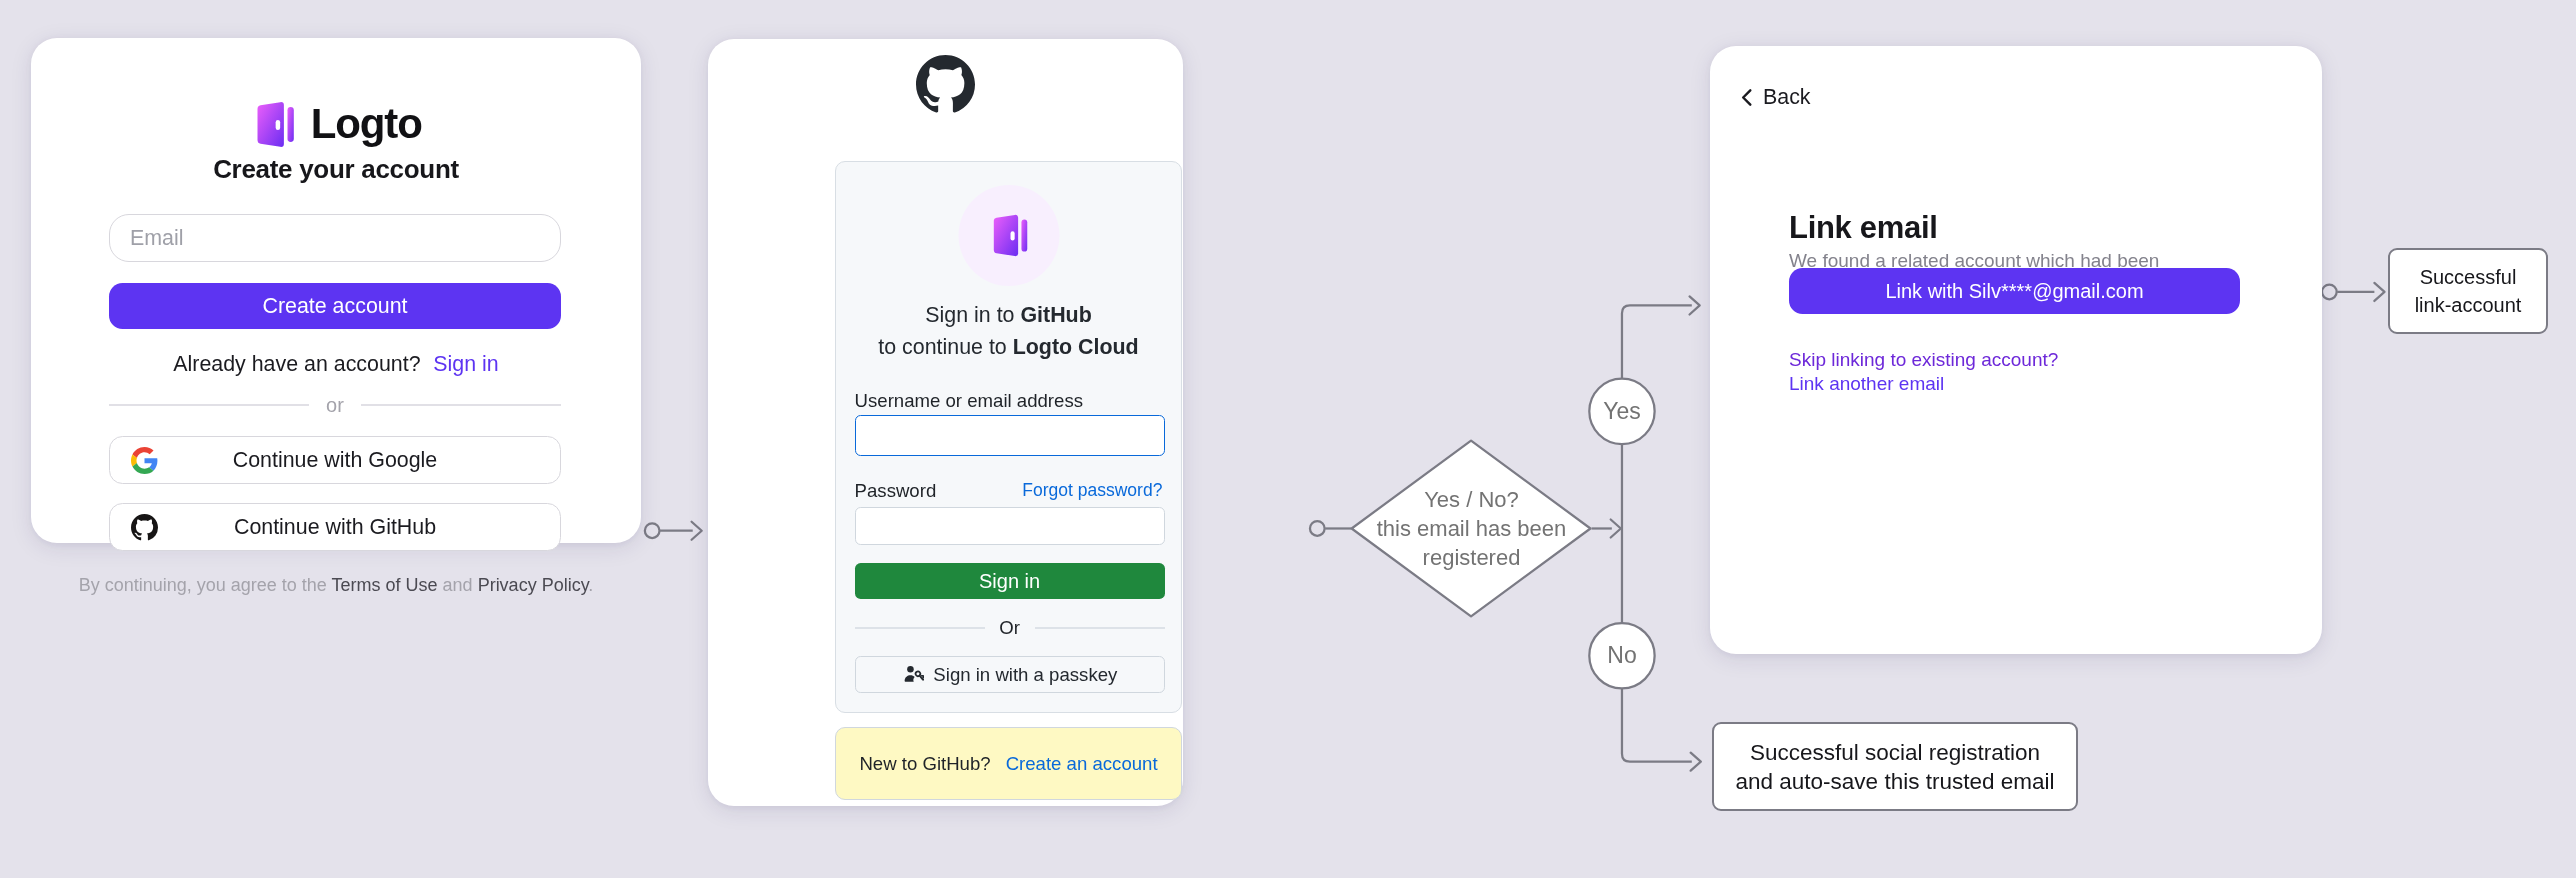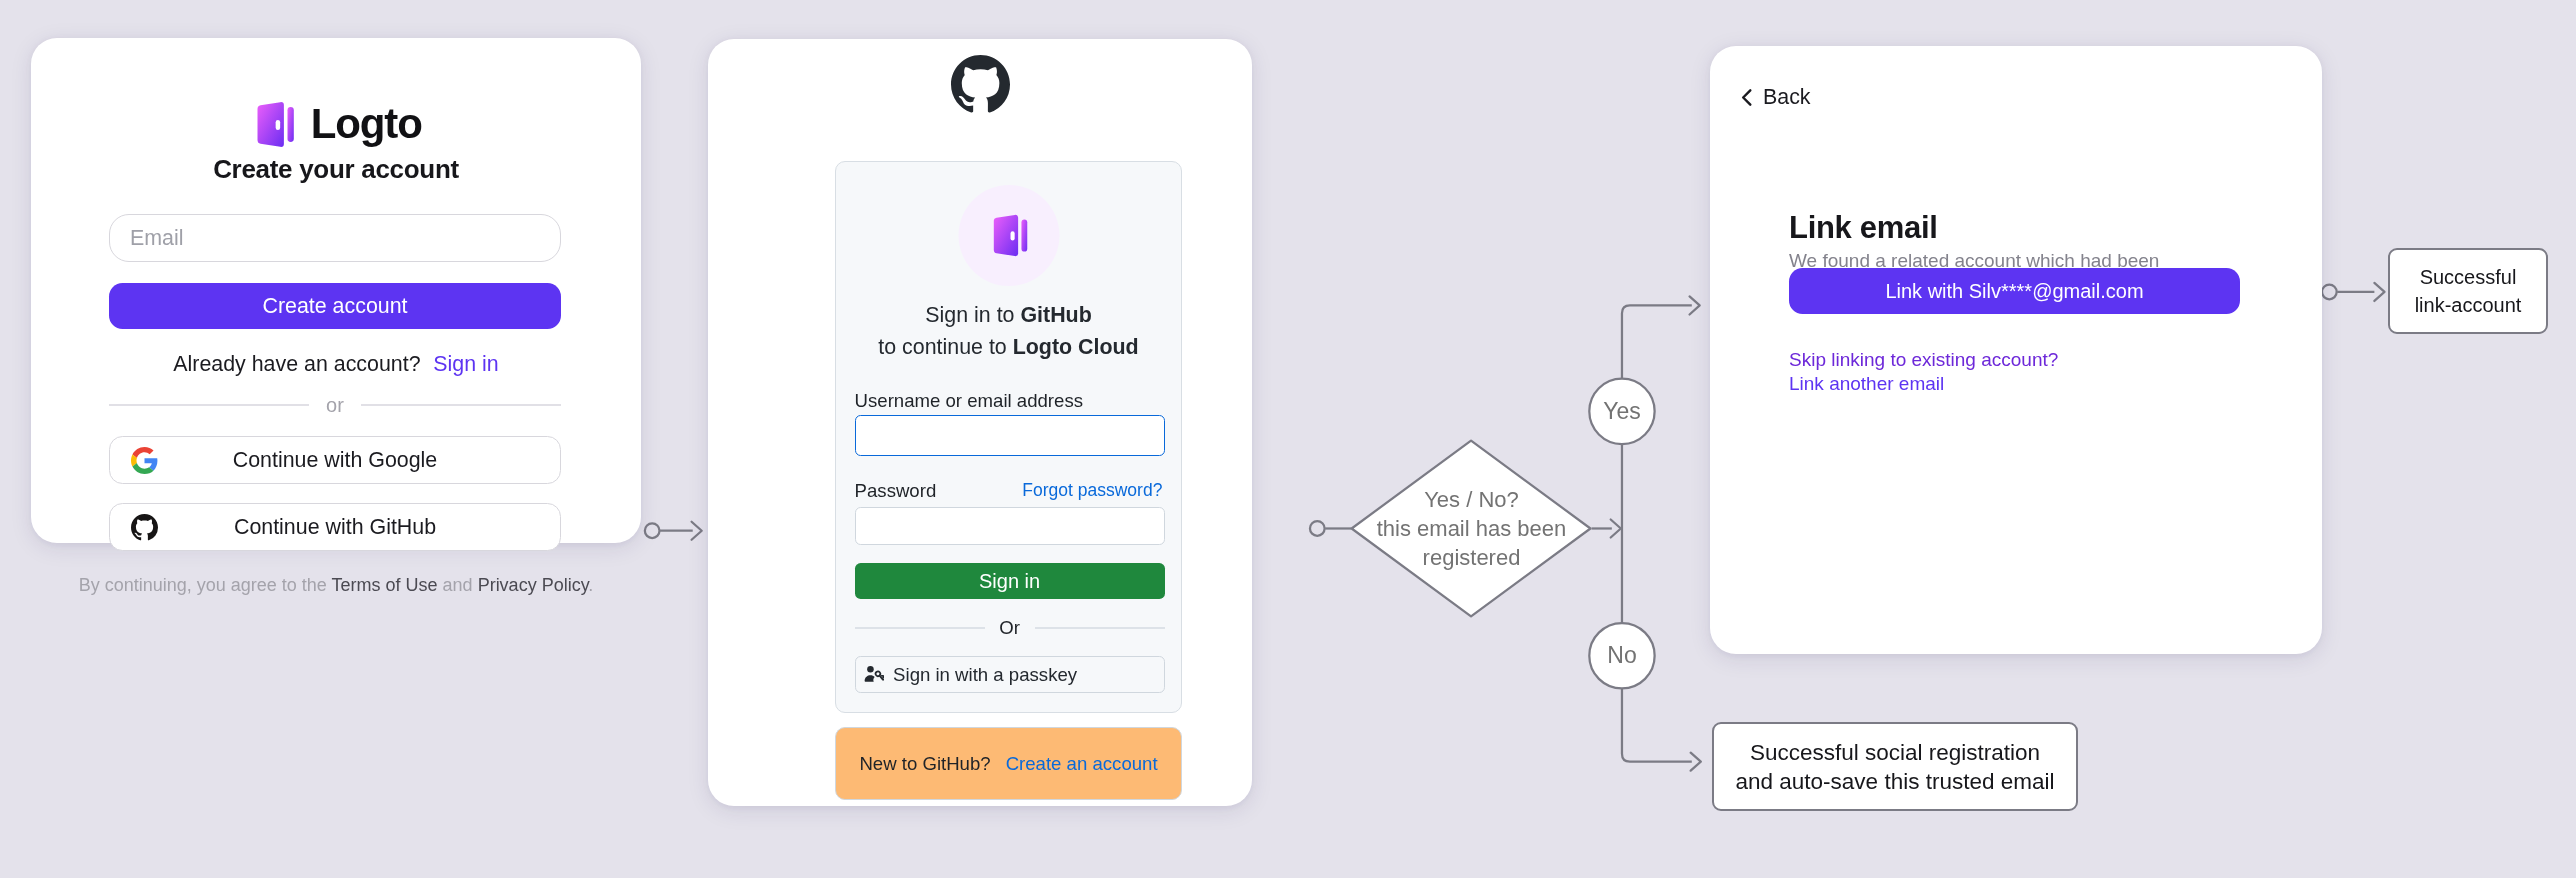--- a/index.html
+++ b/index.html
@@ -22,37 +22,37 @@
   .or-row{left:78px;width:452px;top:357px;height:20px;display:flex;align-items:center;}
   .or-row .line{flex:1;height:1.1px;background:#e1e0e6;}
   .or-row .or-text{margin:0 17px;font-size:20px;color:#a4a3ab;}
   .social-btn{left:78px;width:452px;height:48px;border:1.1px solid #d8d7dd;border-radius:13.5px;background:#fff;box-sizing:border-box;display:flex;align-items:center;justify-content:center;font-size:21.4px;color:#1b1b20;cursor:pointer;font-family:inherit;}
   #google-btn{top:398px;}
   #github-btn{top:465px;}
   .social-icon{position:absolute;left:21.4px;width:27px;height:27px;display:flex;align-items:center;justify-content:center;}
   .terms-row{left:0;right:0;top:537px;text-align:center;font-size:18px;color:#a4a3ab;}
   .terms-link{color:#4b4a52;text-decoration:none;cursor:pointer;}
   
-  #github-card{left:708px;top:39px;width:544px;height:767px;}
+  #github-card{left:708px;top:39px;width:475px;height:767px;}
   .octocat{left:0;right:0;top:16px;display:flex;justify-content:center;}
   .gh-panel{left:127px;top:122px;width:347px;height:552px;background:#f6f8fa;border:1.1px solid #d8dee4;border-radius:10px;box-sizing:border-box;}
   .gh-avatar{left:50%;transform:translateX(-50%);top:23px;width:101px;height:101px;border-radius:50%;background:#f8effe;display:flex;align-items:center;justify-content:center;}
   .gh-heading{left:0;right:0;top:137px;text-align:center;font-size:21.4px;line-height:32px;color:#24292f;}
   .gh-heading b{font-weight:700;}
   .gh-label{left:18.6px;font-size:18.6px;color:#1f2328;}
   .gh-input{left:18.6px;width:310px;box-sizing:border-box;background:#fff;border-radius:5.6px;font-size:19px;font-family:inherit;padding:0 11.3px;color:#1f2328;outline:none;}
   #gh-user-input{top:253px;height:41px;border:1.7px solid #0969da;}
   #gh-pass-input{top:345px;height:38px;border:1.1px solid #d0d7de;}
   .gh-forgot{right:18.6px;top:318px;font-size:17.5px;color:#0969da;text-decoration:none;cursor:pointer;}
   .gh-signin-btn{left:18.6px;width:310px;top:401px;height:36px;background:#1f883d;color:#fff;border:none;border-radius:5.6px;font-size:20px;font-weight:500;font-family:inherit;display:flex;align-items:center;justify-content:center;cursor:pointer;}
   .gh-or{left:18.6px;width:310px;top:456px;height:20px;display:flex;align-items:center;}
   .gh-or .line{flex:1;height:1.1px;background:#dde2e8;}
   .gh-or .or-text{margin:0 14.6px;font-size:18.6px;color:#1f2328;}
-  .gh-passkey-btn{left:18.6px;width:310px;top:494px;height:37px;background:#f6f8fa;border:1.1px solid #d0d7de;border-radius:5.6px;box-sizing:border-box;display:flex;align-items:center;justify-content:flex-start;gap:9px;font-size:18.6px;font-weight:500;color:#24292f;cursor:pointer;font-family:inherit;}
-  .gh-newbox{left:127px;top:688px;width:347px;height:73px;background:#fdba74;border:1.1px solid #d0d7de;border-radius:10px;box-sizing:border-box;display:flex;align-items:center;justify-content:center;font-size:18.6px;color:#1f2328;gap:15px;}
+  .gh-passkey-btn{left:18.6px;width:310px;top:494px;height:37px;background:#f6f8fa;border:1.1px solid #d0d7de;border-radius:5.6px;box-sizing:border-box;display:flex;align-items:center;justify-content:center;gap:9px;font-size:18.6px;font-weight:500;color:#24292f;cursor:pointer;font-family:inherit;}
+  .gh-newbox{left:127px;top:688px;width:347px;height:73px;background:#fef9c3;border:1.1px solid #d0d7de;border-radius:10px;box-sizing:border-box;display:flex;align-items:center;justify-content:center;font-size:18.6px;color:#1f2328;gap:15px;}
   .blue-link{color:#0969da;text-decoration:none;cursor:pointer;}
   
   #link-card{left:1710px;top:46px;width:612px;height:608px;}
   .back-btn{left:28px;top:37px;height:29px;display:flex;align-items:center;gap:8px;font-size:21.4px;font-weight:500;color:#1b1b20;cursor:pointer;}
   .link-title{left:79px;top:164px;font-size:31px;font-weight:700;color:#17171b;letter-spacing:-0.3px;}
   .link-desc{left:79px;top:159px;width:456px;font-size:19px;line-height:24px;color:#83828c;}
   .link-desc{top:203px;}
   #link-with-btn{left:79px;width:451px;top:222px;height:46px;font-size:20px;}
   .skip-text{left:79px;top:303px;font-size:19px;color:#6d28d9;}
   .link-another{left:79px;top:327px;font-size:19px;}

